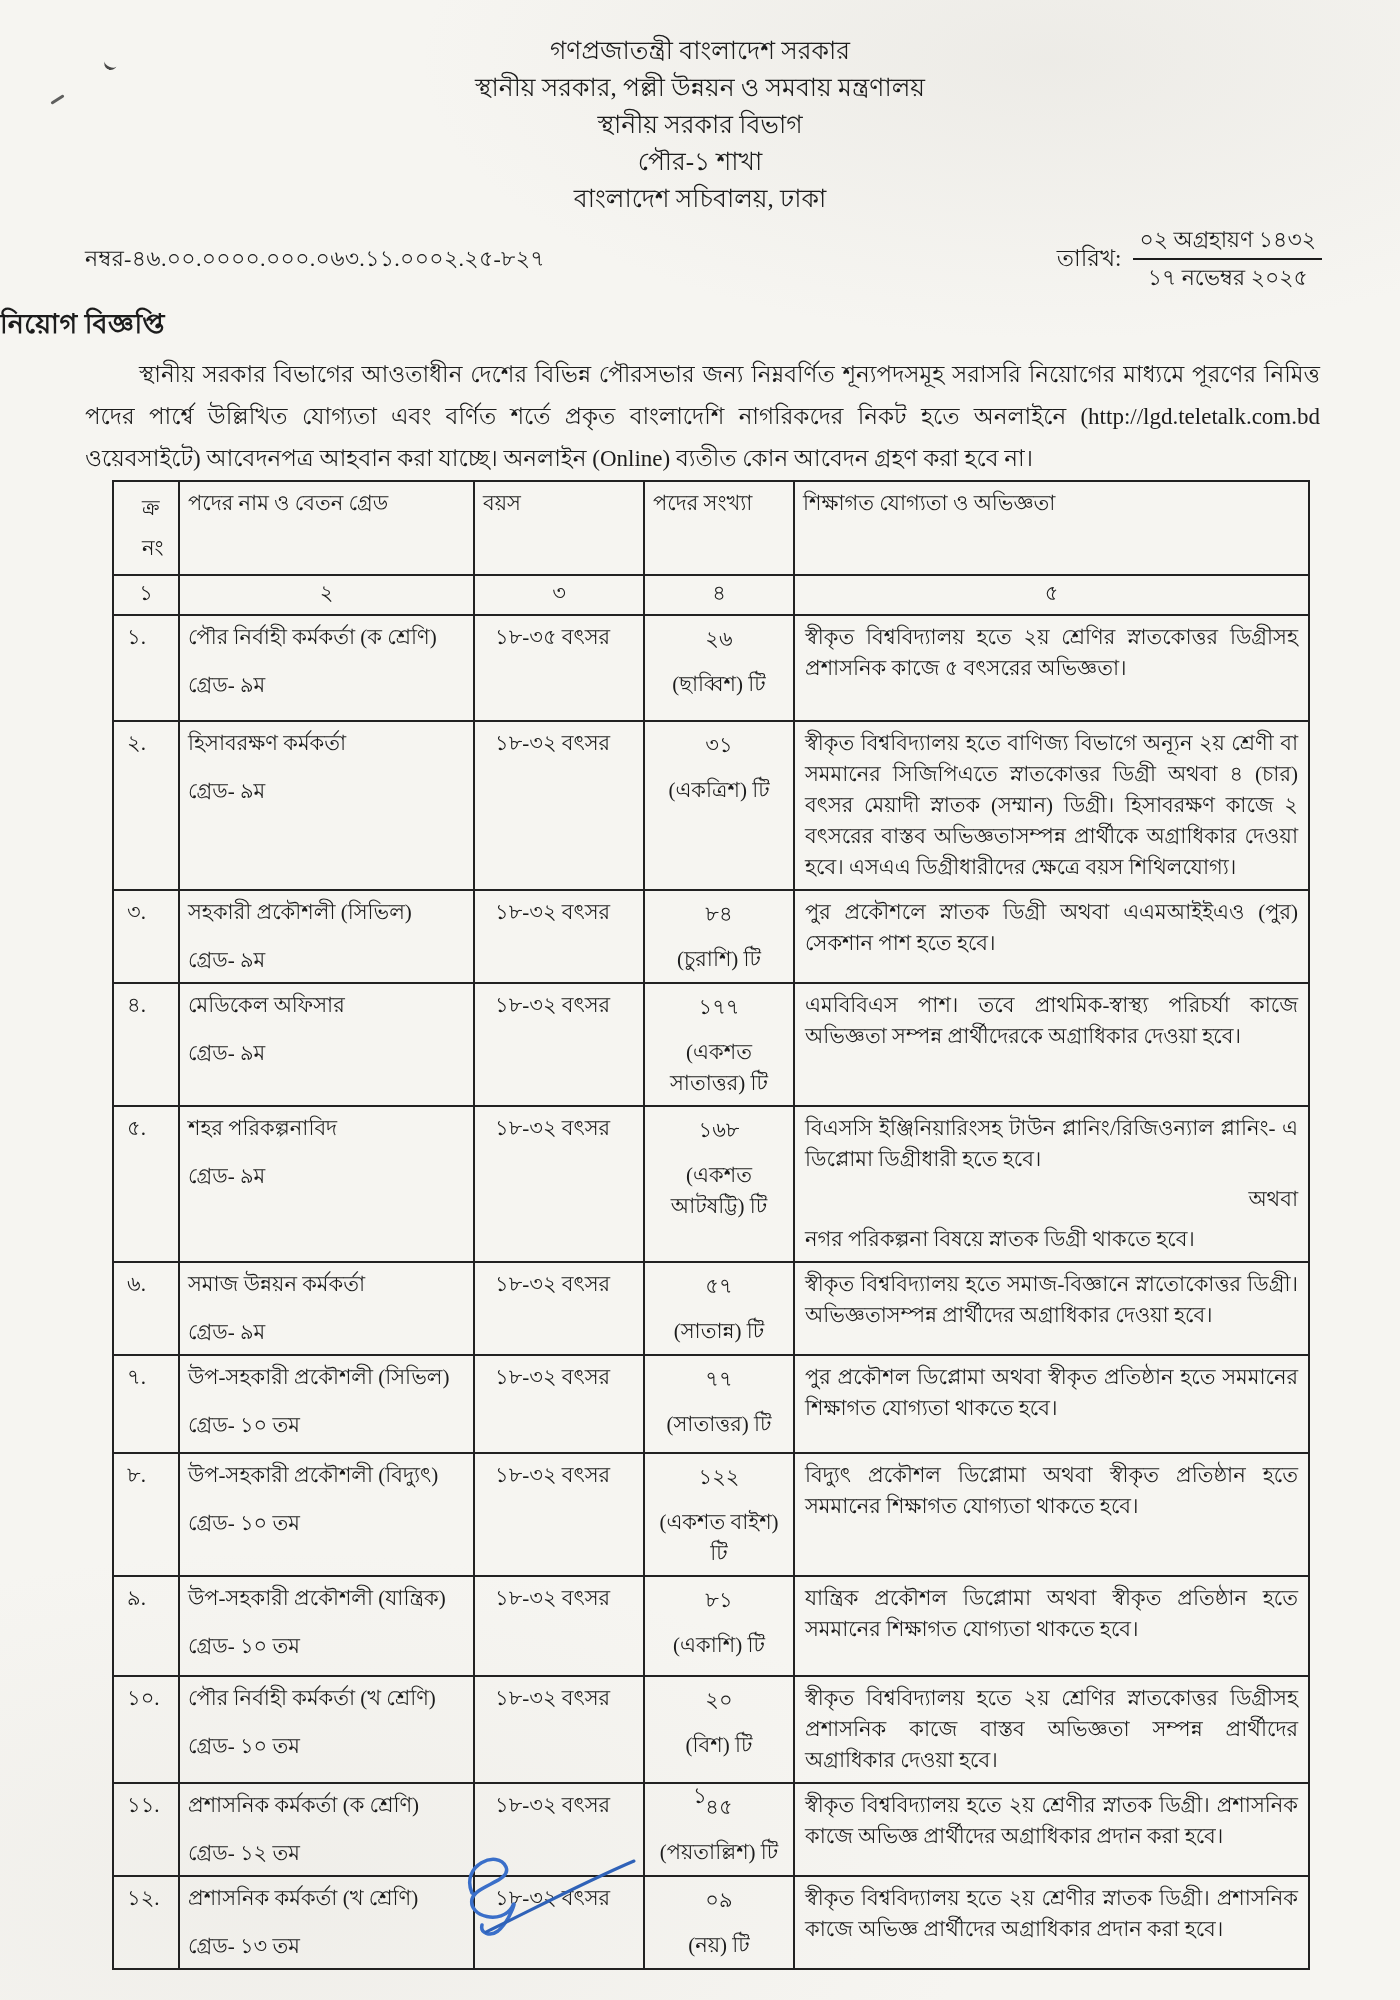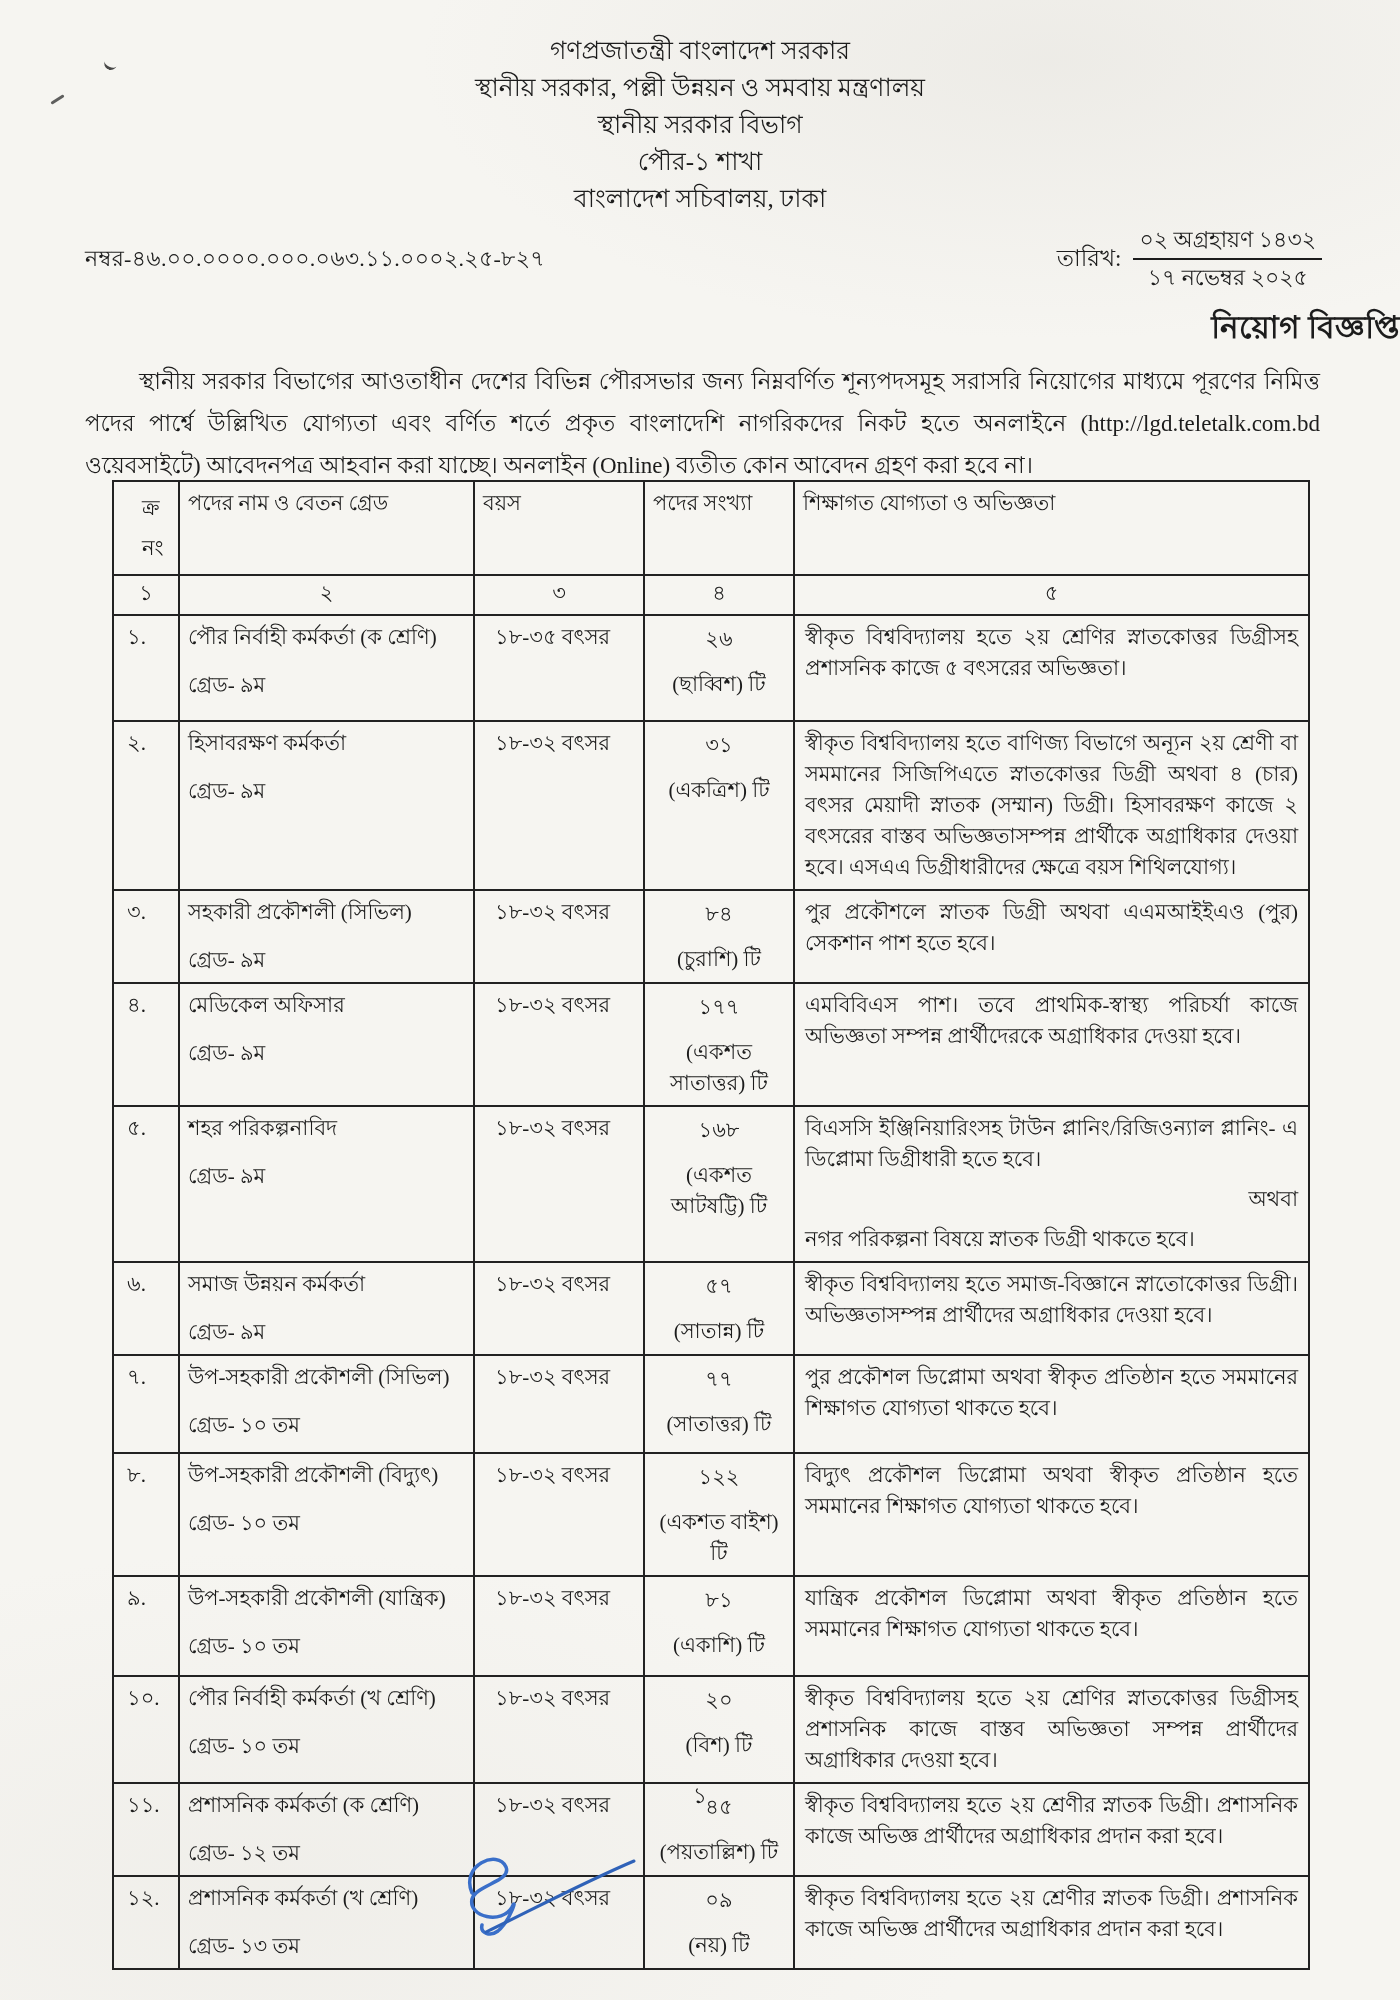--- a/index.html
+++ b/index.html
@@ -31,22 +31,22 @@
     font-size:22px;
   }
   .memo-number{letter-spacing:.3px;}
   .date-block{display:flex;align-items:center;gap:12px;}
   .date-label{font-size:23px;}
   .date-stack{display:inline-flex;flex-direction:column;text-align:center;font-size:22px;line-height:30px;}
   .date-top{border-bottom:2px solid #1c1c1c;padding:0 6px 3px 6px;}
   .date-bottom{padding-top:3px;}
 
   .doc-title{
-    margin:10px 0 4px 0;text-align:right;
-    font-size:31px;font-weight:bold;letter-spacing:.5px;
+    margin:10px 0 4px 0;text-align:left;
+    font-size:27px;font-weight:bold;letter-spacing:.5px;
   }
   .intro{
     margin:6px 80px 0 85px;
     font-size:23px;line-height:42px;
     text-align:justify;text-indent:54px;
   }
 
   .jobs-table{
     position:absolute;left:112px;top:480px;width:1196px;
     border-collapse:collapse;table-layout:fixed;

